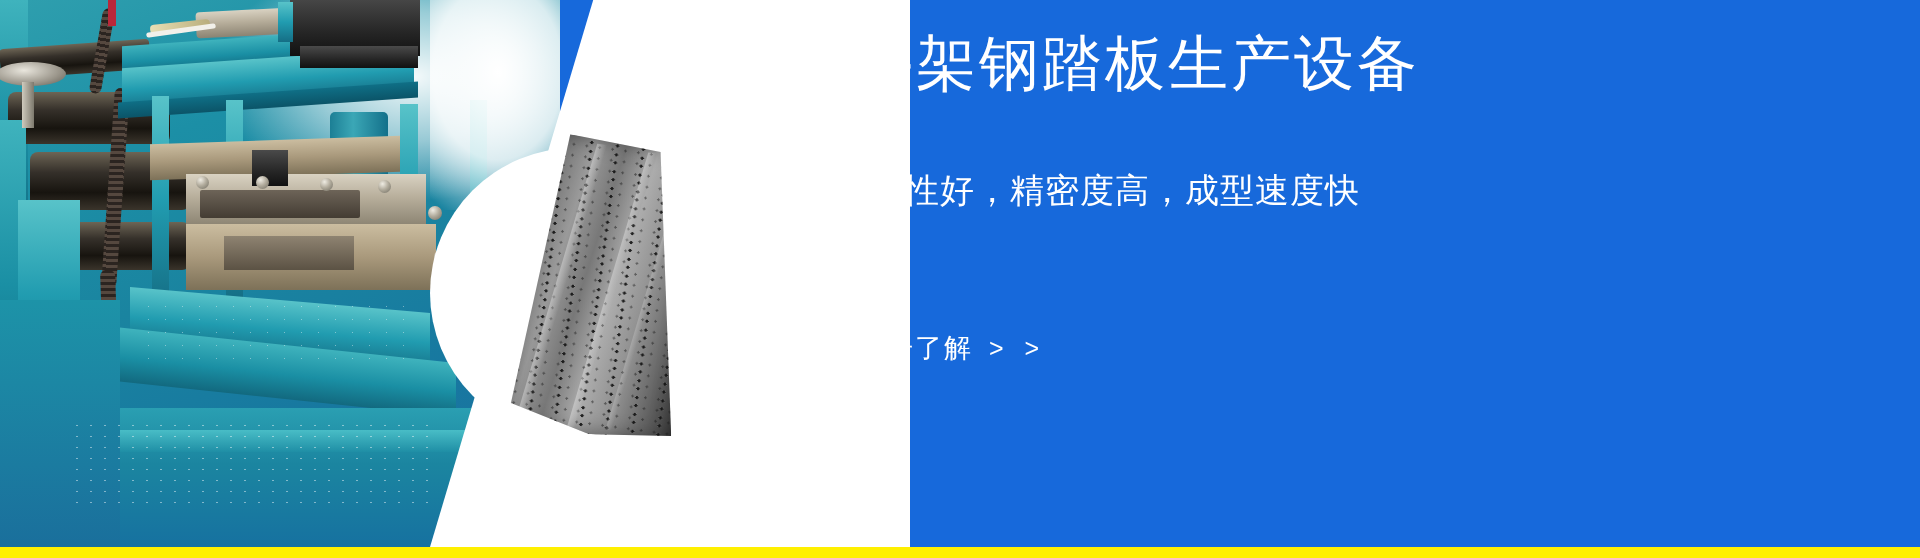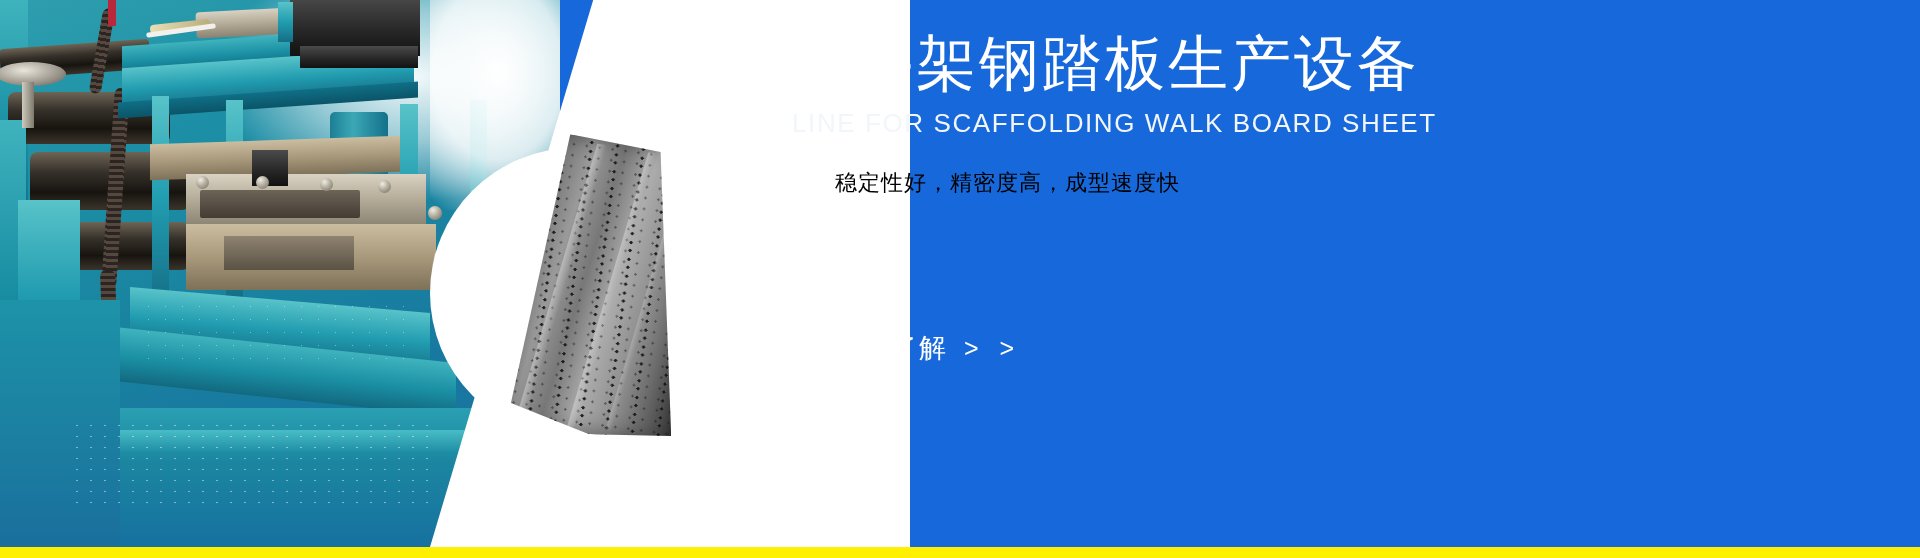--- a/index.html
+++ b/index.html
@@ -58,24 +58,24 @@
   .content{ position:absolute; left:790px; top:0; width:1130px; height:547px; color:#fff; }
 
   .title{ position:absolute; left:0; top:32px; font-size:60px; line-height:1.08; letter-spacing:3px;
           font-weight:400; color:#ffffff; white-space:nowrap; }
   .subtitle{ position:absolute; left:2px; top:108px; font-size:26px; letter-spacing:1.6px;
           color:#f2f6fb; white-space:nowrap; font-weight:400; }
 
   .bullets{ position:absolute; left:4px; top:168px; width:1100px; }
   .bullet{ display:flex; align-items:center; margin-bottom:42px; }
   .bullet-box{ width:19px; height:19px; border:2px solid #ffffff; flex:0 0 auto; margin-right:22px; }
-  .bullet-text{ font-size:22px; letter-spacing:1px; color:#000000; white-space:nowrap; }
+  .bullet-text{ font-size:34px; letter-spacing:1px; color:#ffffff; white-space:nowrap; }
 
   .cta{ position:absolute; left:42px; top:330px; display:flex; align-items:center; }
-  .cta-text{ font-size:27px; letter-spacing:2px; color:#ffffff; }
+  .cta-text{ font-size:27px; letter-spacing:2px; color:#ffffff;margin-left:25px; }
   .cta-arrows{ font-size:25px; margin-left:16px; letter-spacing:7px; color:#ffffff; }
 
   
   .yellowbar{ position:absolute; left:0; bottom:0; width:1920px; height:11px; background:#fff000; }
 </style>
 </head>
 <body>
 
 <div class="banner">
 
@@ -159,21 +159,20 @@
     <div class="plank-holes2"></div>
     <div class="plank-rib" style="left:36px;top:6px;width:10px;height:285px;transform:skewX(-9deg);"></div>
     <div class="plank-rib" style="left:88px;top:8px;width:8px;height:282px;transform:skewX(-9deg);"></div>
     <div class="plank-rib" style="left:126px;top:12px;width:6px;height:276px;transform:skewX(-9deg);opacity:.6;"></div>
   </div>
 
   <div class="content">
 
     <div class="title">脚手架钢踏板生产设备</div>
 
-    <div class="subtitle">LINE FOR SCAFFOLDING WALK BOARD SHEET</div>
 
     <div class="bullets">
 
       <div class="bullet">
         <span class="bullet-box"></span>
         <span class="bullet-text">稳定性好，精密度高，成型速度快</span>
       </div>
 
       <div class="bullet">
         <span class="bullet-box"></span>

